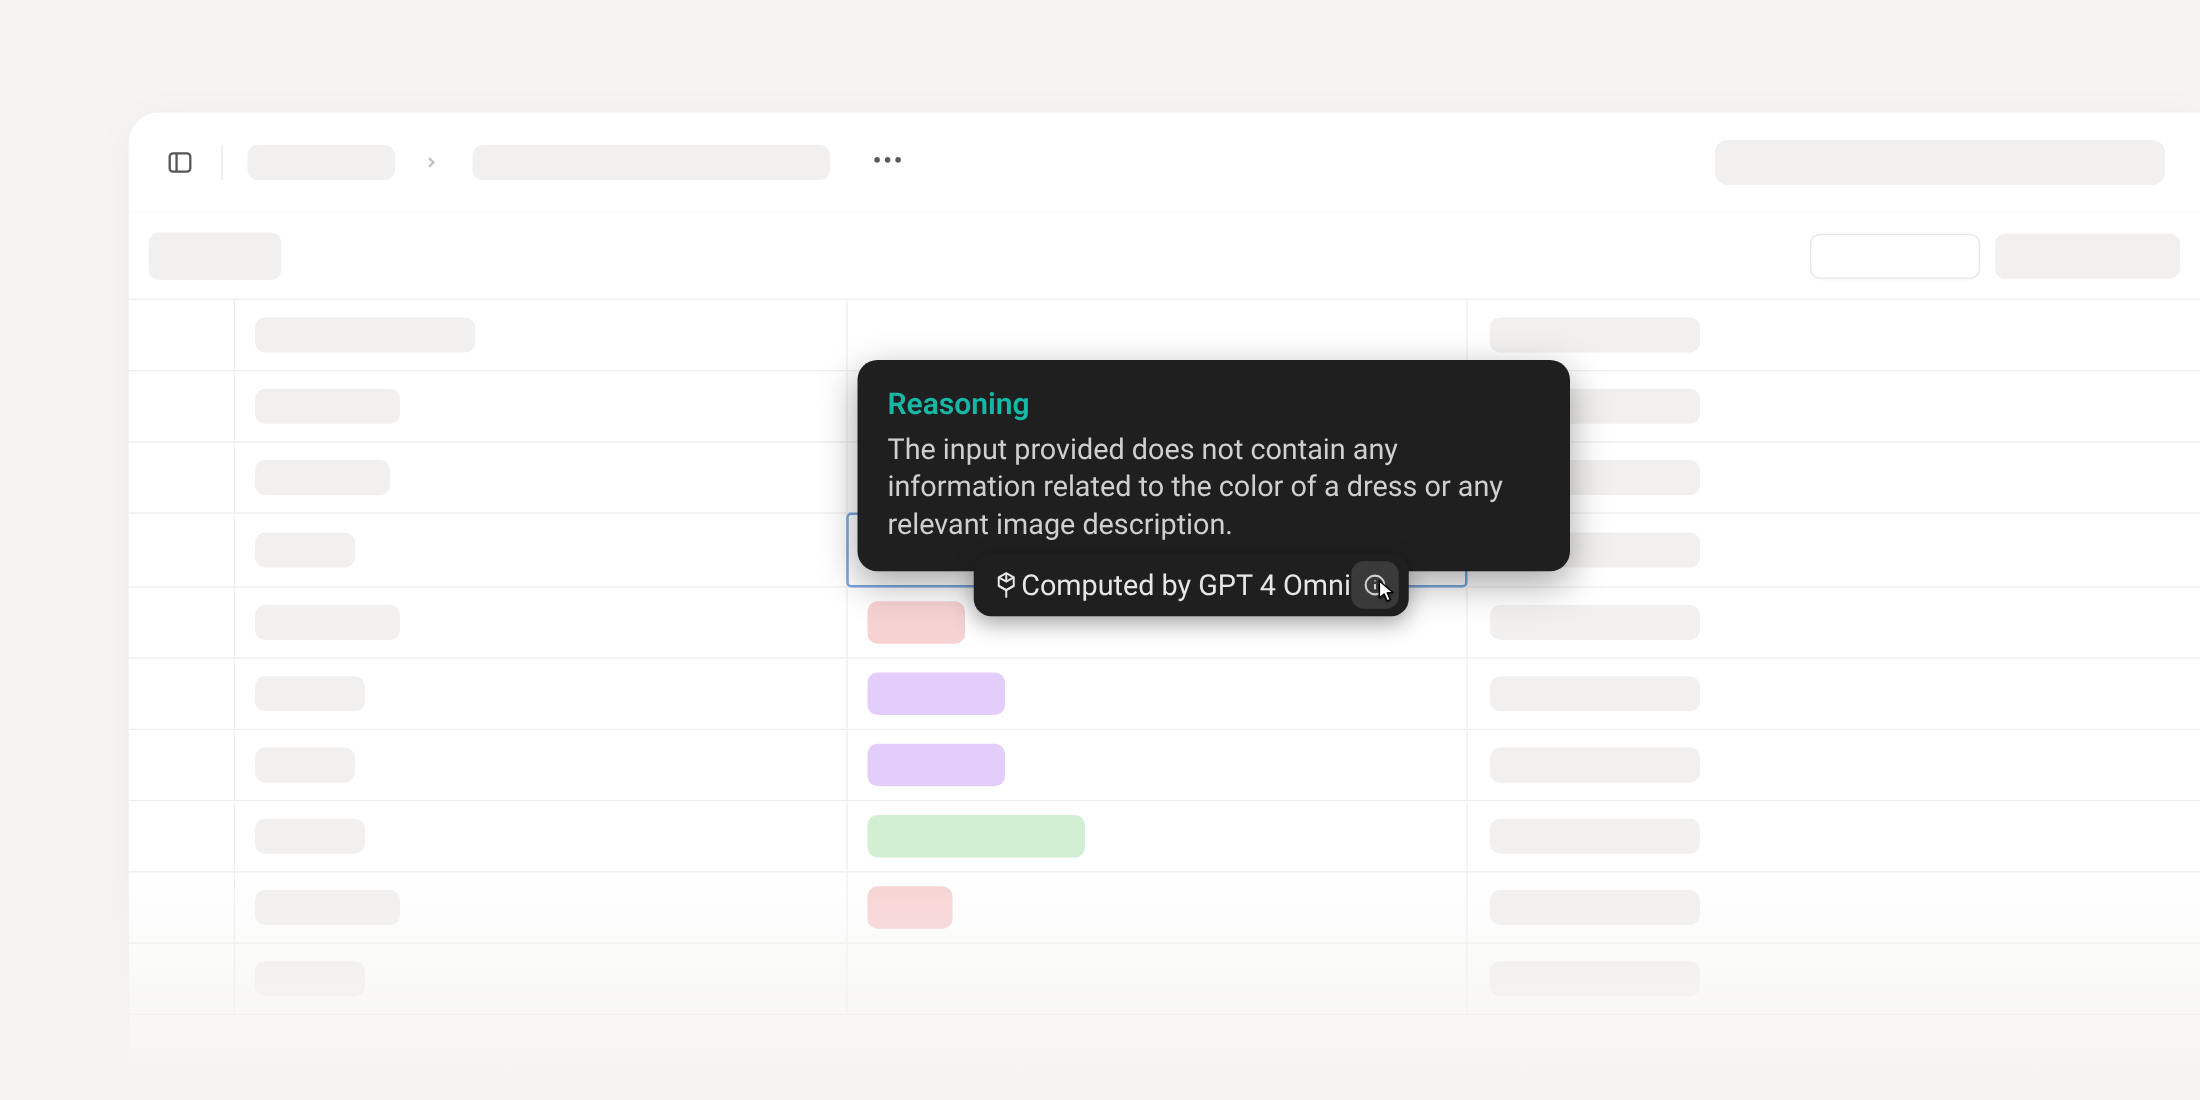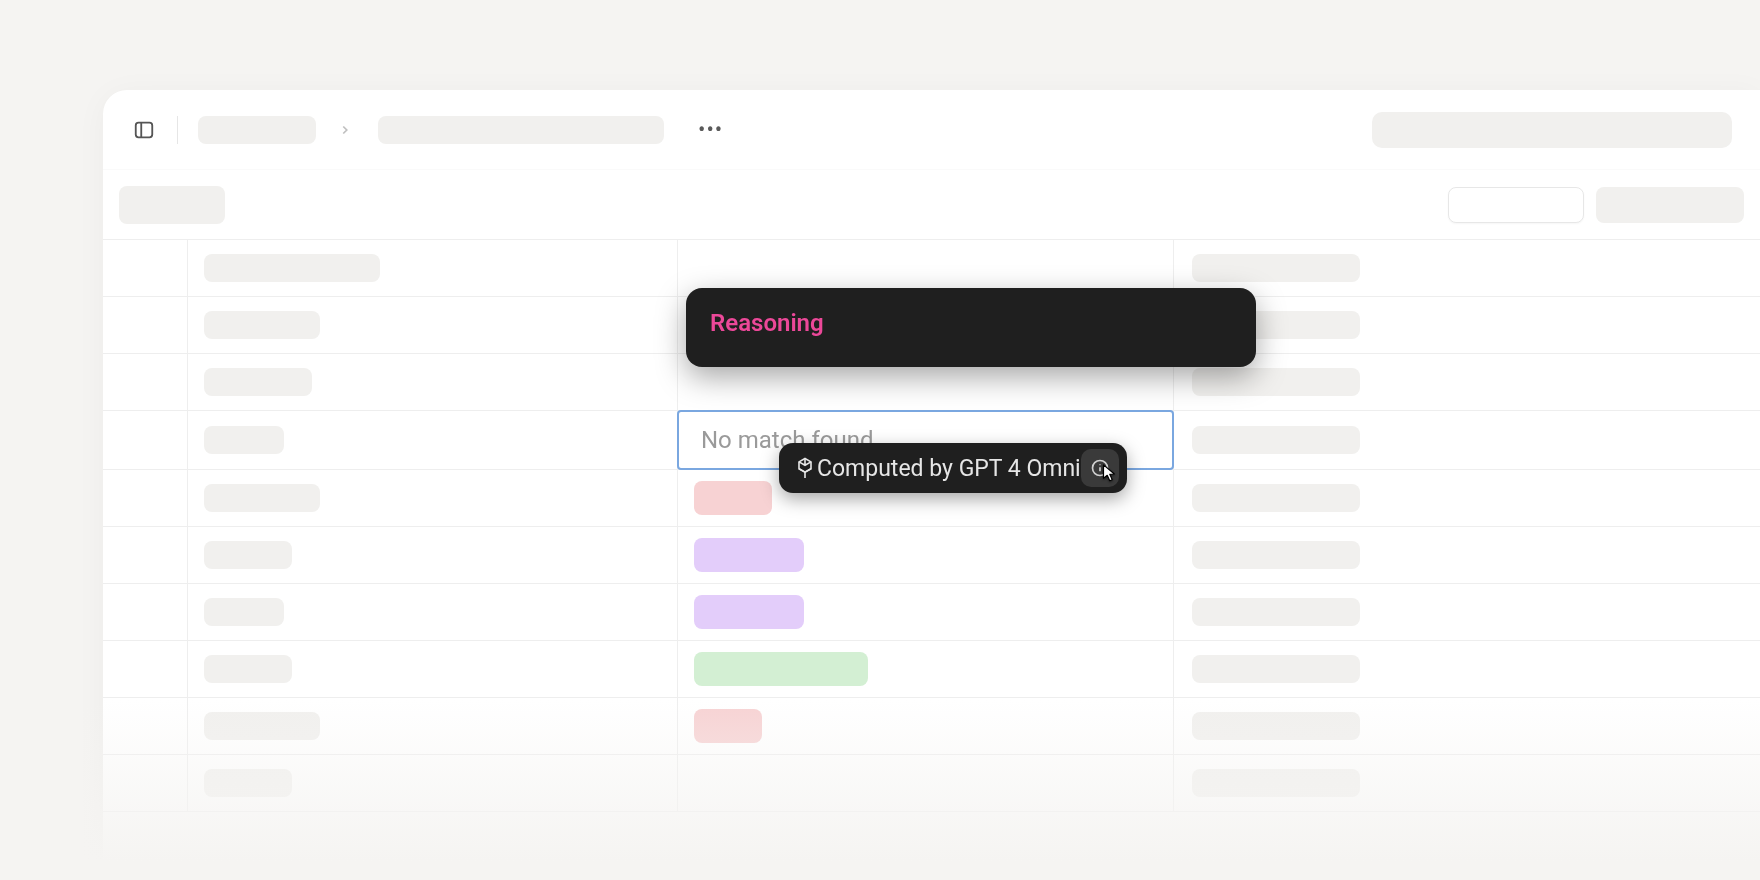--- a/index.html
+++ b/index.html
@@ -136,21 +136,21 @@
     background: #1f1f1f;
     color: #cfcfcf;
     border-radius: 16px;
     padding: 20px 24px 22px 24px;
     font-size: 23px;
     line-height: 1.3;
     box-shadow: 0 10px 30px rgba(0,0,0,0.35);
     z-index: 15;
   }
   .tooltip .tt-title {
-    color: #ec4899; font-weight: 600; margin-bottom: 6px; font-size: 24px;
+    color: #14b8a6; font-weight: 600; margin-bottom: 6px; font-size: 24px;
   }
 
   
   .fade {
     position:absolute; left:0; right:0; bottom:0; height:180px;
     background: linear-gradient(to bottom, rgba(245,244,242,0) 0%, #f5f4f2 90%);
     pointer-events:none;
     z-index: 50;
   }
 </style>
@@ -183,20 +183,21 @@
     <div class="secondary">
       <div class="sec-left"></div>
       <div class="sec-right-wrap">
         <div class="sec-btn"></div>
         <div class="sec-right"></div>
       </div>
     </div>
 
     <div class="tooltip">
       <div class="tt-title">Reasoning</div>
+      <div class="tt-body">The input provided does not contain any information related to the color of a dress or any relevant image description.</div>
     </div>
 
     <div class="chip">
       <span class="openai-icon">
         <svg viewBox="0 0 24 24" fill="none" stroke="#e6e6e6" stroke-width="1.6">
           <path d="M12 2.5l6 3.4v6.8l-6 3.4-6-3.4V5.9l6-3.4z"></path>
           <path d="M12 2.5v6.8M12 16.1v6M6 5.9l6 3.4 6-3.4M6 12.7l6 3.4 6-3.4"></path>
         </svg>
       </span>
       <span>Computed by GPT 4 Omni</span>

